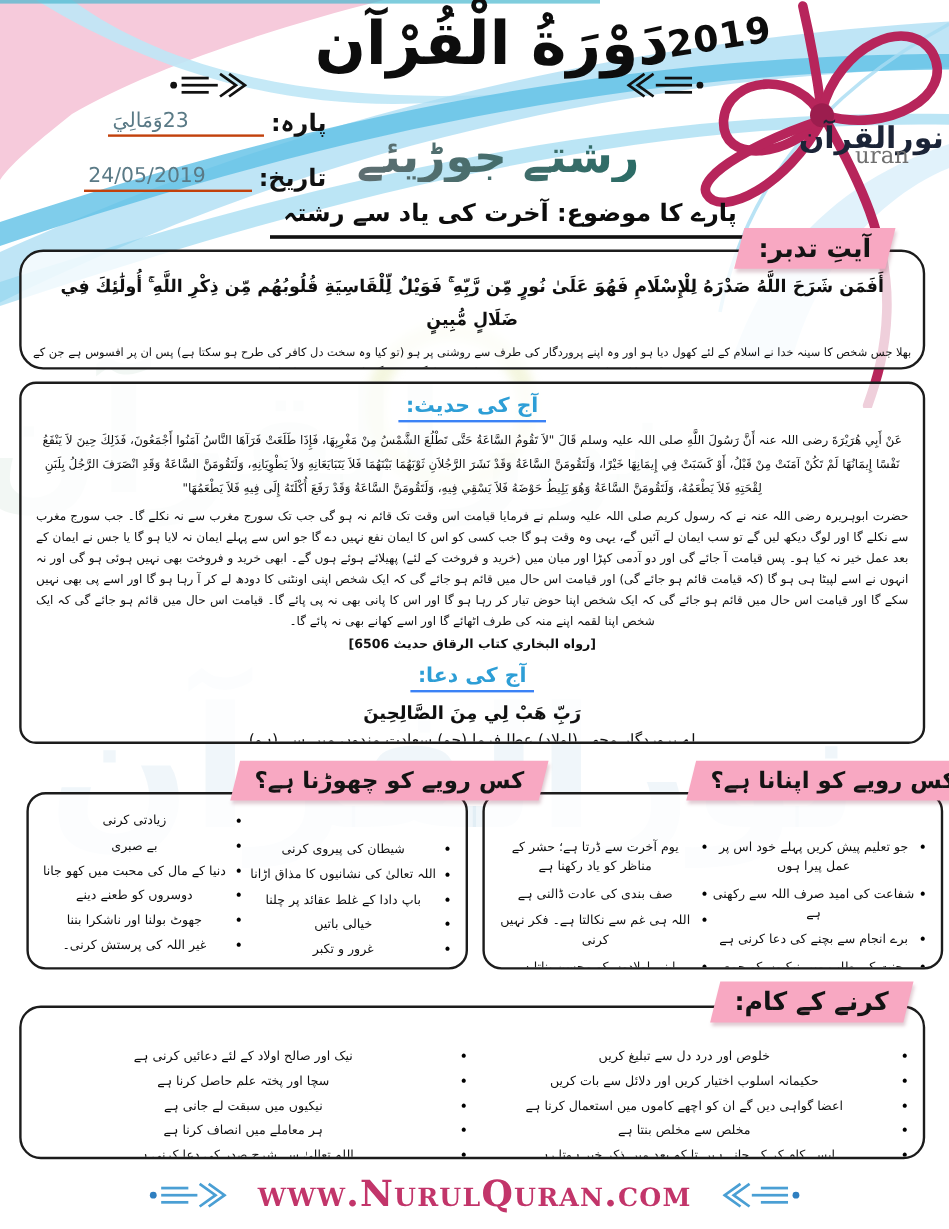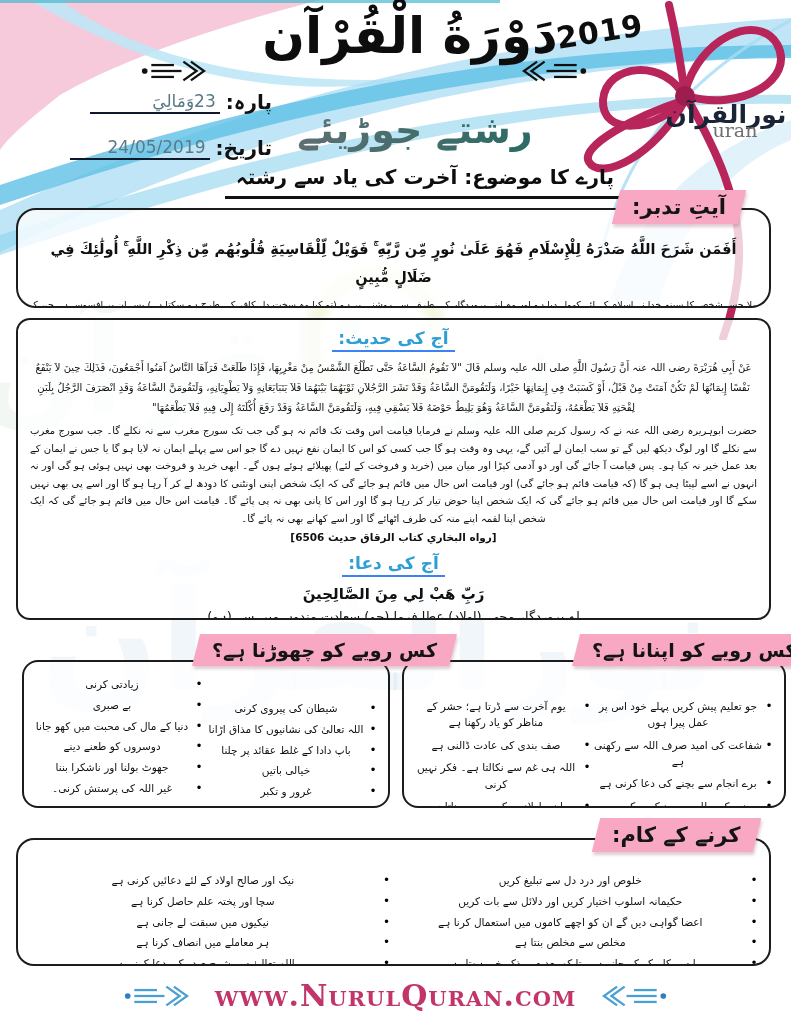--- a/index.html
+++ b/index.html
@@ -18,40 +18,40 @@
   .main-title{position:absolute;left:240px;top:8px;width:340px;z-index:2;text-align:center;
         font-size:50px;font-weight:bold;direction:rtl;color:#0d0d0d;line-height:1.15;}
   .arrow-motif{position:absolute;z-index:2;}
   .logo{position:absolute;right:4px;top:100px;width:122px;z-index:2;text-align:center;}
   .logo-ar{font-size:25px;font-weight:bold;color:#1b2437;direction:rtl;display:block;letter-spacing:-1px;}
   .logo-en{font-size:19px;color:#6f6f6f;font-family:"DejaVu Serif",serif;display:block;margin-top:-10px;padding-left:18px;}
   
   .fields{position:absolute;left:22px;top:90px;width:250px;z-index:2;direction:rtl;}
   .field-row{display:flex;align-items:flex-end;margin-bottom:22px;}
   .field-label{font-size:20px;font-weight:bold;color:#111;white-space:nowrap;margin-left:6px;}
-  .field-value{border-bottom:2px solid #0f172a;text-align:right;font-size:17px;color:#5a7a86;padding:0 4px 1px;}
+  .field-value{border-bottom:2px solid #c2410c;text-align:left;font-size:17px;color:#5a7a86;padding:0 4px 1px;}
   .v-para{min-width:122px;}
   .v-date{min-width:132px;}
   .subtitle{position:absolute;left:245px;top:108px;width:340px;z-index:2;text-align:center;direction:rtl;
         font-size:38px;font-weight:bold;background:linear-gradient(90deg,#6a6f74,#1f6b63);
         -webkit-background-clip:text;background-clip:text;color:transparent;}
   .topic{position:absolute;left:225px;top:165px;width:400px;z-index:2;text-align:center;direction:rtl;
         font-size:20px;font-weight:bold;color:#0d0d0d;border-bottom:3px solid #111;padding-bottom:7px;}
   
   .box{position:absolute;border:2px solid #1c1c1c;border-radius:16px;background:rgba(255,255,255,0.78);z-index:2;}
   .banner{position:absolute;background:#f8a8c2;transform:skewX(-14deg);z-index:4;
         box-shadow:2px 3px 3px rgba(130,50,80,0.25);}
   .banner>span{display:block;transform:skewX(14deg);direction:rtl;font-weight:bold;color:#141414;
         padding:5px 16px;font-size:19px;white-space:nowrap;}
   .sec-head{width:fit-content;margin:0 auto;color:#2d9ed6;font-weight:bold;font-size:17px;
         border-bottom:2px solid #3b82f6;padding:0 6px 2px;direction:rtl;}
   .ar-verse{font-size:14.5px;font-weight:bold;text-align:center;direction:rtl;line-height:1.9;padding:0 12px;color:#101010;}
   .tr-small{font-size:9.5px;text-align:center;direction:rtl;line-height:1.7;padding:0 8px;color:#101010;}
   .ref{font-size:10.5px;font-weight:bold;text-align:center;direction:rtl;margin-top:4px;color:#101010;}
-  .ayat-box{left:16px;top:208px;width:755px;height:100px;border-radius:20px;padding-top:26px;box-sizing:border-box;overflow:hidden;}
+  .ayat-box{left:16px;top:208px;width:755px;height:100px;border-radius:20px;padding-top:16px;box-sizing:border-box;overflow:hidden;}
   .hadith-box{left:16px;top:318px;width:755px;height:302px;border-radius:14px;padding:8px 12px;box-sizing:border-box;overflow:hidden;}
   .hadith-ar{font-size:10px;text-align:center;direction:rtl;line-height:2.0;margin-top:6px;color:#101010;}
   .hadith-ur{font-size:10px;text-align:justify;text-align-last:center;direction:rtl;line-height:1.75;margin-top:4px;color:#101010;}
   .dua-ar{font-size:15px;font-weight:bold;text-align:center;direction:rtl;margin-top:8px;color:#101010;}
   .dua-ur{font-size:13px;text-align:center;direction:rtl;margin-top:6px;color:#101010;}
   
   .cols{display:flex;direction:rtl;padding:4px 8px;}
   .col{flex:1;min-width:0;}
   .li{display:flex;direction:rtl;align-items:flex-start;margin:6px 0;}
   .li .bullet{width:14px;text-align:center;font-size:12px;line-height:1.4;}

